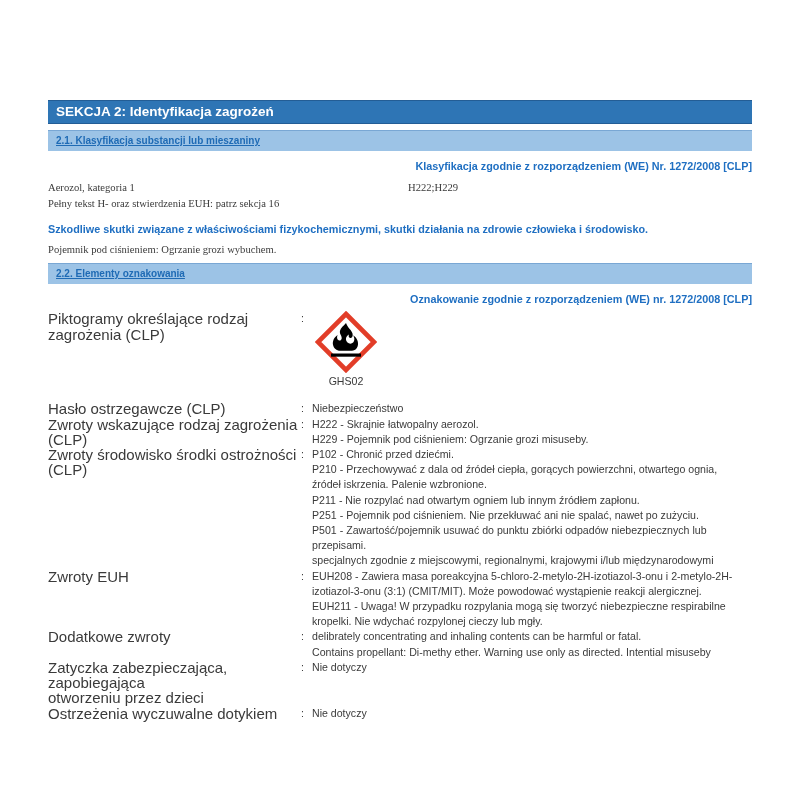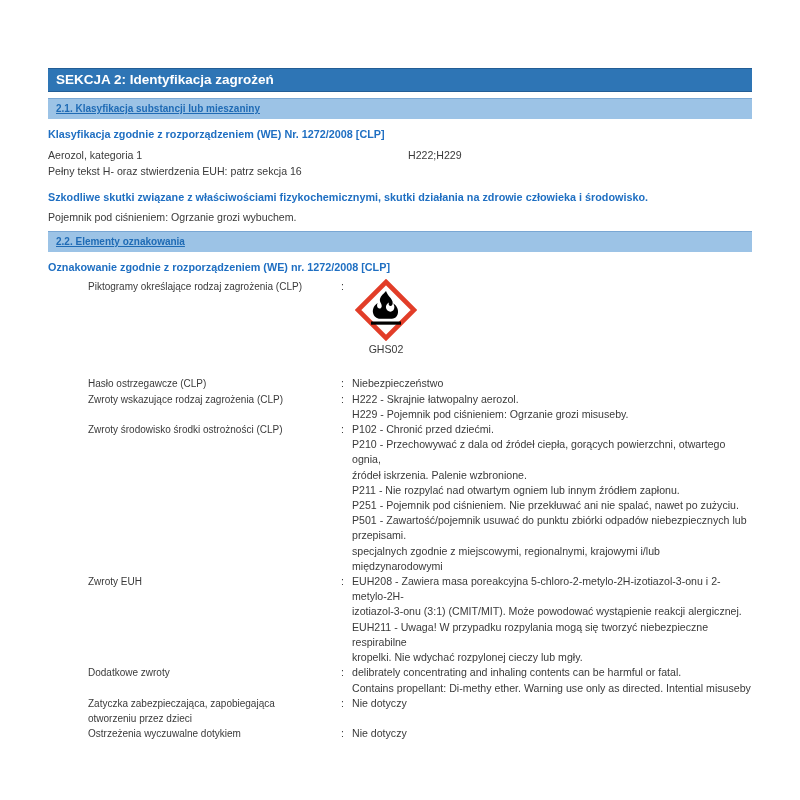--- a/index.html
+++ b/index.html
@@ -10,21 +10,21 @@
   body {
     width: 800px;
     height: 800px;
     font-family: "Liberation Sans", sans-serif;
     color: #3a3a3a;
     overflow: hidden;
   }
   .doc {
     box-sizing: border-box;
     width: 800px;
-    padding: 68px 48px 0 48px;
+    padding: 100px 48px 0 48px;
   }
   
   .bar-main {
     box-sizing: border-box;
     height: 24px;
     background: #2e75b5;
     border-top: 1px solid #235d95;
     border-bottom: 1px solid #235d95;
     color: #ffffff;
     font-size: 13.5px;
@@ -44,62 +44,62 @@
     padding-left: 8px;
     text-decoration: underline;
   }
   .bar-sub.first { margin-top: 6px; }
   .bar-sub.second { margin-top: 6px; }
   
   .p {
     font-size: 10.6px;
     line-height: 15.4px;
     margin: 0;
+    font-family: Liberation Serif, serif;
   }
   .blue-b {
     color: #1f6fc2;
     font-weight: bold;
     font-size: 10.8px;
     line-height: 15.4px;
     margin: 0;
   }
-  .mt8 { margin-top: 8px; }
+  .mt8 { margin-top: 8px; text-align: right; }
   .mt6 { margin-top: 6px; }
   .mt4 { margin-top: 4px; }
   .mt12 { margin-top: 11px; }
   
   .cls-row { display: flex; }
   .cls-row .c1 { width: 360px; flex: none; }
   
   .kv-block { margin-top: 4px; }
   .kv { display: flex; align-items: flex-start; }
   .kv .lbl {
     width: 253px;
     flex: none;
-    font-size: 10px;
+    font-size: 15px;
     line-height: 15.2px;
-    margin-left: 40px;
   }
   .kv .col {
     width: 11px;
     flex: none;
     font-size: 10.6px;
     line-height: 15.2px;
   }
   .kv .val {
     flex: 1;
     font-size: 10.6px;
     line-height: 15.2px;
   }
   
   .picto-wrap {
     display: inline-block;
     width: 66px;
     margin-left: 1px;
-    margin-bottom: 20px;
+    margin-bottom: 13px;
     text-align: center;
   }
   .picto-wrap svg { display: block; margin: 0 auto; }
   .picto-caption {
     font-size: 10.6px;
     line-height: 13px;
     margin-top: 2px;
     color: #3a3a3a;
   }
 </style>

